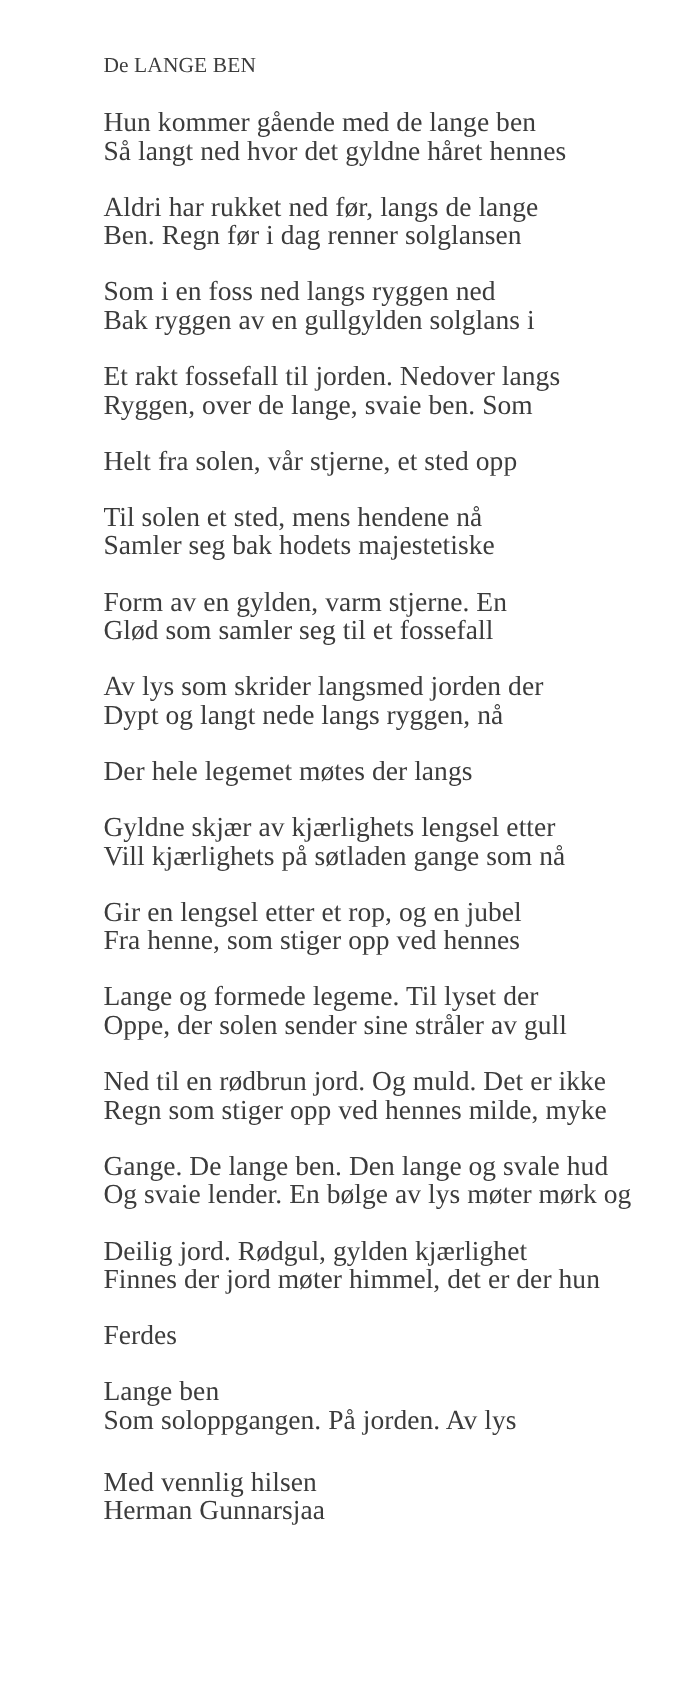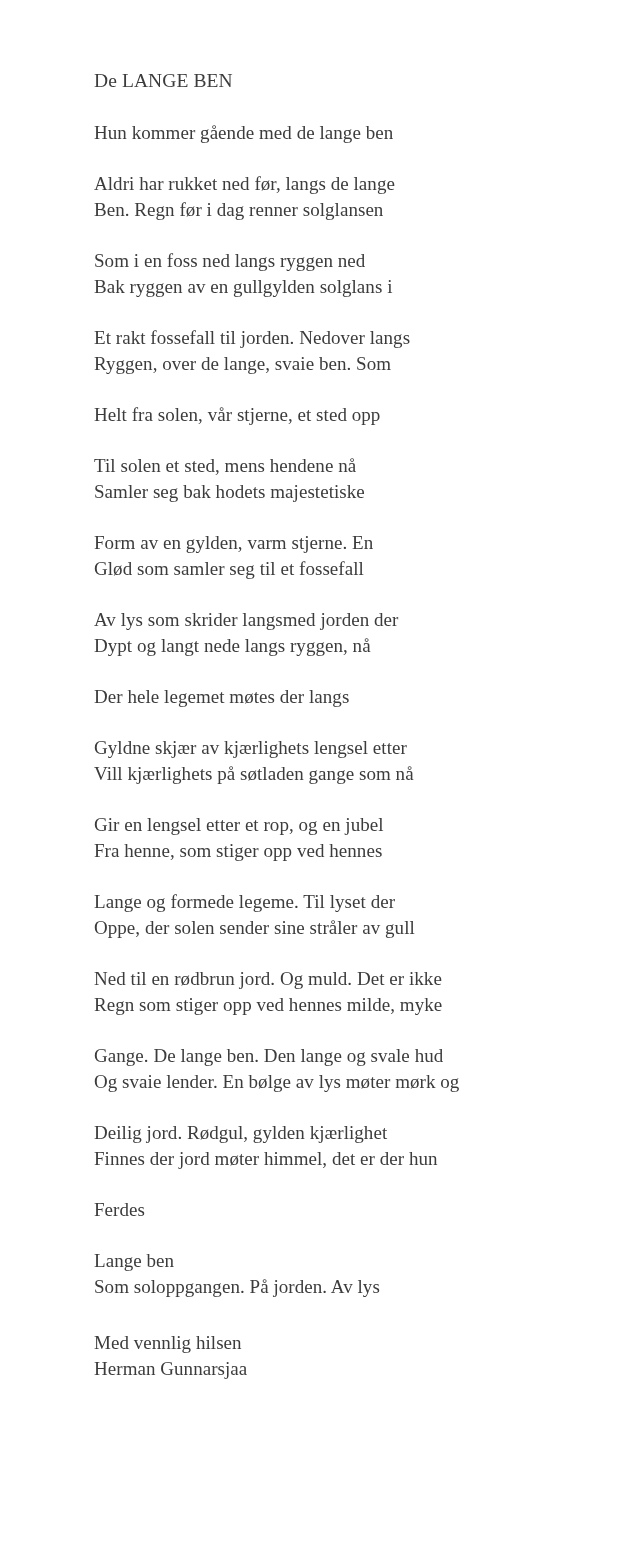--- a/index.html
+++ b/index.html
@@ -12,55 +12,56 @@
     height: 1544px;
     background: #ffffff;
     font-family: "Liberation Serif", "DejaVu Serif", serif;
     color: #3c3c3c;
     overflow: hidden;
   }
   .page {
     box-sizing: border-box;
     width: 630px;
     height: 1544px;
-    padding: 68px 40px 0 94px;
+    padding: 47px 40px 0 94px;
     background: #ffffff;
   }
   .doc-title {
     font-size: 19.5px;
     line-height: 26px;
     font-weight: normal;
     color: #3c3c3c;
     margin: 0 0 26px 0;
     letter-spacing: 0.1px;
     white-space: pre;
   }
   .stanza {
     margin: 0 0 25px 0;
   }
   .stanza:last-child {
     margin-bottom: 0;
     margin-top: 30px;
   }
   .line {
-    font-size: 19px;
+    font-size: 25px;
     line-height: 26px;
     color: #3c3c3c;
     white-space: pre;
     letter-spacing: 0.05px;
   }
 </style>
 </head>
 <body>
 
 <div class="page">
   <h1 class="doc-title">De LANGE BEN</h1>
   <div class="poem-body">
       <div class="stanza">
         <div class="line">Hun kommer gående med de lange ben</div>
+        <div class="line">Så langt ned hvor det gyldne håret hennes</div>
       </div>
       <div class="stanza">
         <div class="line">Aldri har rukket ned før, langs de lange</div>
         <div class="line">Ben. Regn før i dag renner solglansen</div>
       </div>
       <div class="stanza">
         <div class="line">Som i en foss ned langs ryggen ned</div>
         <div class="line">Bak ryggen av en gullgylden solglans i</div>
       </div>
       <div class="stanza">

